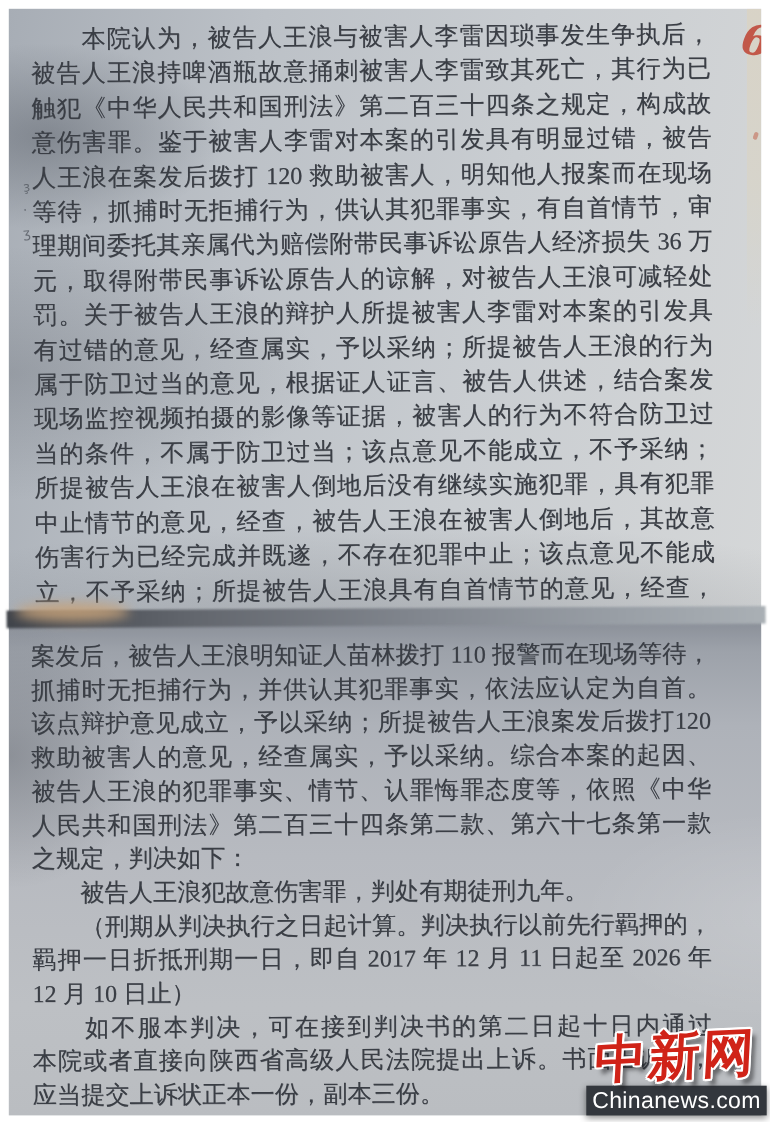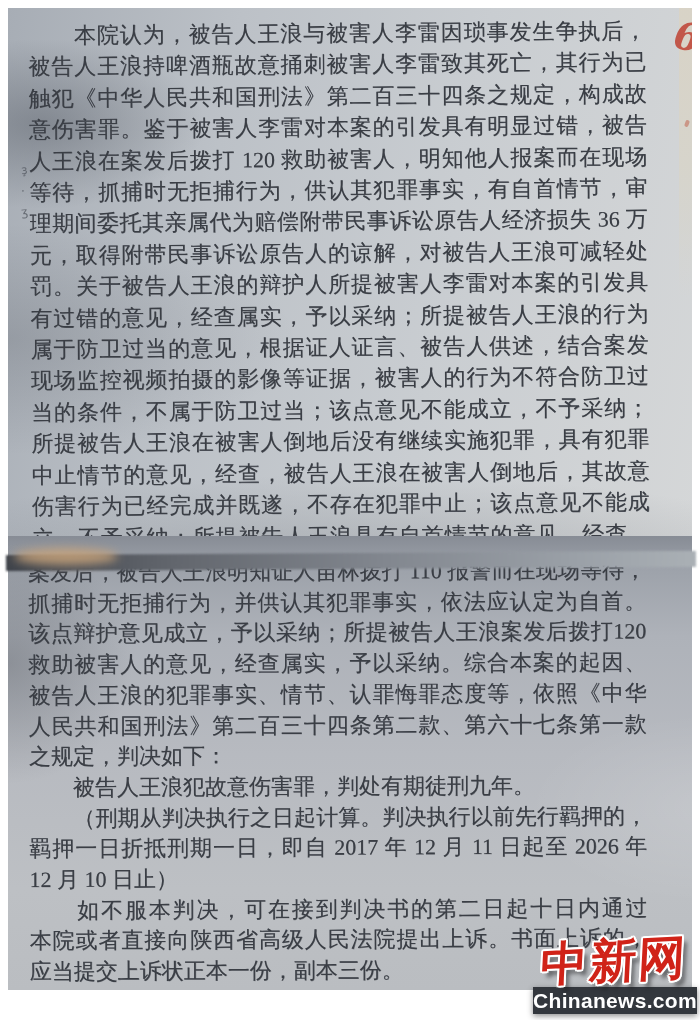--- a/index.html
+++ b/index.html
@@ -16,21 +16,21 @@
     background:linear-gradient(100deg,#a7adb5 0%,#bcc1c7 30%,#c9cdd1 62%,#d5d7d8 100%);
   }
   .photo-top::before {
     content:""; position:absolute; inset:0; pointer-events:none;
     background:
       radial-gradient(ellipse 34% 22% at 5% 21%, rgba(62,68,78,0.38), rgba(62,68,78,0) 70%),
       radial-gradient(ellipse 60% 30% at 0% 60%, rgba(70,75,84,0.22), rgba(70,75,84,0) 70%),
       radial-gradient(ellipse 120% 30% at 50% 104%, rgba(80,85,92,0.28), rgba(80,85,92,0) 65%);
   }
   .photo-bottom {
-    top:536px; height:454px;
+    top:560px; height:454px;
     background:linear-gradient(180deg,#878c95 0%,#9da2aa 7%,#aeb2b9 22%,#b7bac0 48%,#bdc0c4 78%,#babdc1 100%);
   }
   .photo-bottom::before {
     content:""; position:absolute; inset:0; pointer-events:none;
     background:
       radial-gradient(ellipse 26% 38% at 0% 28%, rgba(58,63,71,0.30), rgba(58,63,71,0) 70%),
       radial-gradient(ellipse 40% 30% at 104% 60%, rgba(255,255,255,0.16), rgba(255,255,255,0) 70%);
   }
   .fold-band {
     position:absolute; left:6px; top:553px; width:690px; height:16px; z-index:3;
@@ -79,21 +79,21 @@
     transform:rotate(-3deg) skewX(-6deg);
     text-shadow:
       2px 0 0 #fff,-2px 0 0 #fff,0 2px 0 #fff,0 -2px 0 #fff,
       1.6px 1.6px 0 #fff,-1.6px -1.6px 0 #fff,1.6px -1.6px 0 #fff,-1.6px 1.6px 0 #fff,
       5px 6px 4px rgba(25,25,28,0.55);
     margin:0 2px 3px 0;
   }
   .wm-bar {
     background:#33373d; color:#ffffff;
     font-family:"Liberation Sans","DejaVu Sans",sans-serif;
-    font-weight:bold; font-size:21px; line-height:27px; letter-spacing:0.3px;
+    font-weight:normal; font-size:21px; line-height:27px; letter-spacing:0.3px;
     width:164px; height:27px; margin-left:auto;
     box-shadow:0 2px 6px rgba(0,0,0,0.45);
   }
 </style>
 </head>
 <body>
 
 <div class="photo photo-top">
   <div class="paper-edge"></div>
   <div class="red-mark">6</div>

